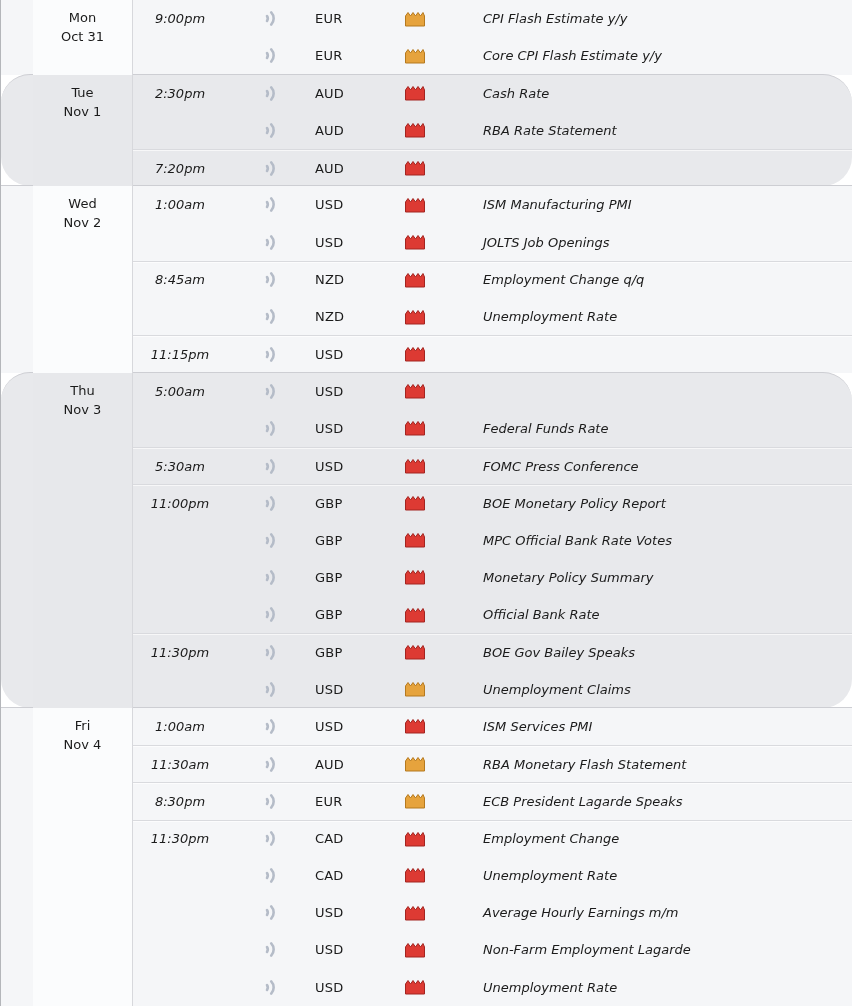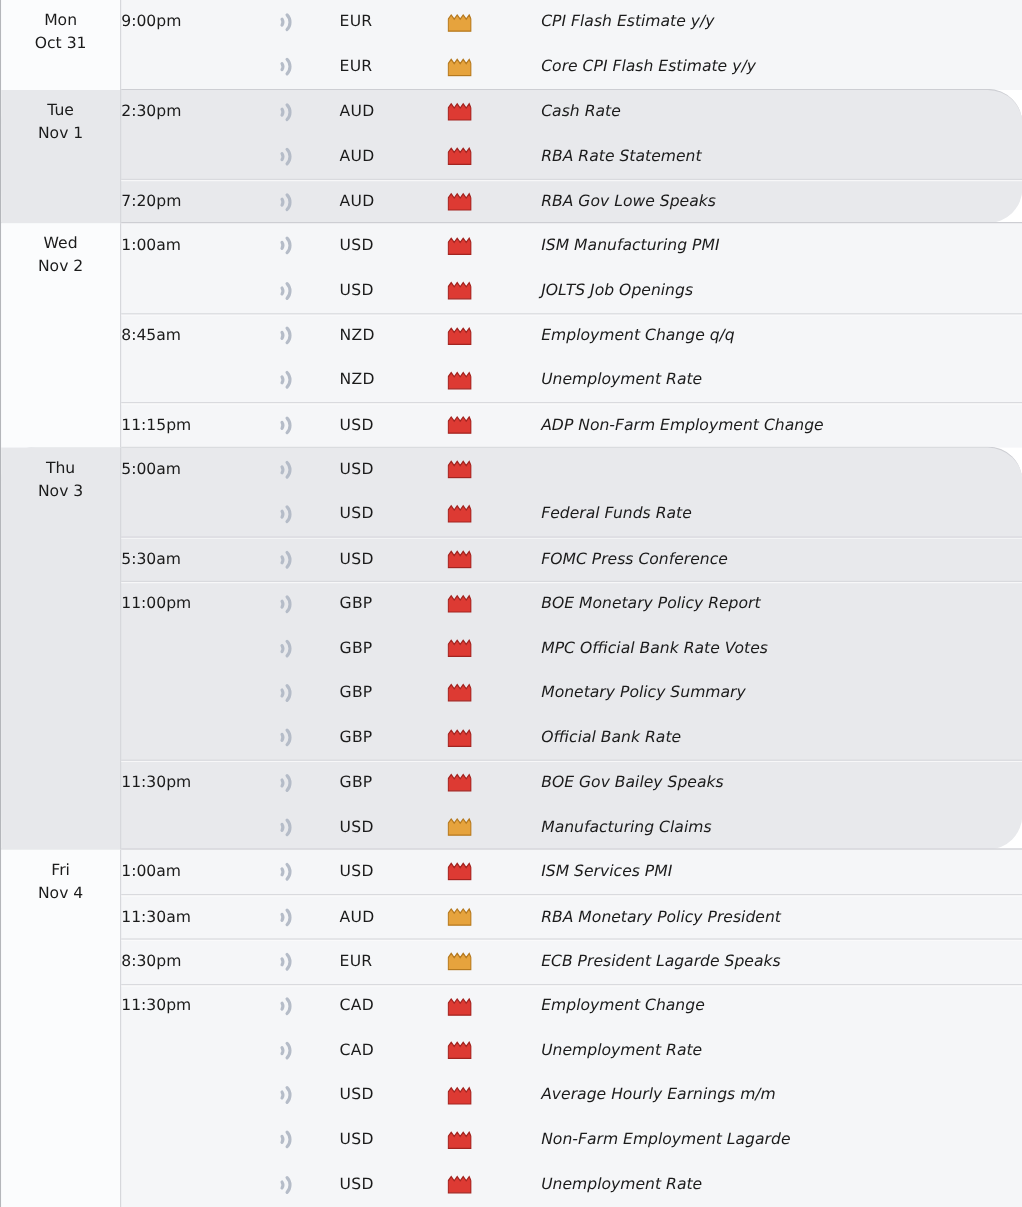--- a/index.html
+++ b/index.html
@@ -23,40 +23,40 @@
   }
   .calendar{
     width:852px;height:1006px;overflow:hidden;
     border-left:1px solid var(--page-left-border);
   }
   .section{display:flex;align-items:stretch;border-top:1px solid var(--boundary);margin-top:-1px;}
   .section:first-child{border-top:none;margin-top:0;}
   .day-cell{
     width:100px;flex:0 0 100px;
     border-right:1px solid var(--day-col-border);
-    text-align:center;padding-top:8px;line-height:19px;
+    text-align:center;padding-top:8px;line-height:19px;margin-left:32px;
   }
   .shade-light{background:var(--section-light-bg);}
   .shade-light .day-cell{background:var(--section-light-day-bg);}
   .shade-gray{background:var(--section-gray-bg);border-radius:29px;}
   .shade-gray .day-cell{background:var(--section-gray-day-bg);}
   .rows{flex:1 1 auto;display:flex;flex-direction:column;}
   .row{
     height:37.25px;
     display:grid;
     grid-template-columns:114px 45px 96px 74px 1fr;
     align-items:center;
     cursor:pointer;
   }
   .row.group-start{
     border-top:1px solid var(--separator);
     box-shadow:inset 0 1px 0 rgba(255,255,255,.65);
   }
   .row.group-start:first-child{border-top:none;box-shadow:none;}
-  .cell-time{text-align:left;padding-right:20px;white-space:nowrap;}
+  .cell-time{text-align:center;padding-right:20px;white-space:nowrap;font-style:italic;}
   .cell-speaker{display:flex;justify-content:center;align-items:center;}
   .cell-currency{padding-left:23px;letter-spacing:.2px;}
   .cell-impact{padding-left:17px;display:flex;align-items:center;}
   .cell-title{padding-left:21px;white-space:nowrap;overflow:hidden;font-style:italic;}
   .speaker-svg{display:block;}
   .impact-svg{display:block;}
 </style>
 </head>
 <body>
 
@@ -146,21 +146,20 @@
         <path d="M4 7 a4.6 4.6 0 0 1 0 5" fill="none" stroke="#b5bcc8" stroke-width="2.6" stroke-linecap="round"></path>
         <path d="M8.2 3.4 a8.8 8.8 0 0 1 0 12.2" fill="none" stroke="#b5bcc8" stroke-width="2.6" stroke-linecap="round"></path>
       </svg>
     </div>
     <div class="cell-currency">AUD</div>
     <div class="cell-impact">
       <svg class="impact-svg" width="20" height="16" viewBox="0 0 20 16" aria-hidden="true">
         <path class="impact-shape" d="M0.5 15 L0.5 5 L3 1.5 L5.5 5 L8 1.5 L10.5 5 L13 1.5 L15.5 5 L18 1.5 L19.5 5 L19.5 15 Z" fill="#dd3a33" stroke="#a32420" stroke-width="1"></path>
       </svg>
     </div>
-    <div class="cell-title">RBA Gov Lowe Speaks</div>
   </div>
       </div>
   </div>
     <div class="section shade-light">
     <div class="day-cell">
       <div>Wed</div>
       <div>Nov 2</div>
     </div>
     <div class="rows">
         <div class="row group-start">
@@ -234,21 +233,20 @@
         <path d="M4 7 a4.6 4.6 0 0 1 0 5" fill="none" stroke="#b5bcc8" stroke-width="2.6" stroke-linecap="round"></path>
         <path d="M8.2 3.4 a8.8 8.8 0 0 1 0 12.2" fill="none" stroke="#b5bcc8" stroke-width="2.6" stroke-linecap="round"></path>
       </svg>
     </div>
     <div class="cell-currency">USD</div>
     <div class="cell-impact">
       <svg class="impact-svg" width="20" height="16" viewBox="0 0 20 16" aria-hidden="true">
         <path class="impact-shape" d="M0.5 15 L0.5 5 L3 1.5 L5.5 5 L8 1.5 L10.5 5 L13 1.5 L15.5 5 L18 1.5 L19.5 5 L19.5 15 Z" fill="#dd3a33" stroke="#a32420" stroke-width="1"></path>
       </svg>
     </div>
-    <div class="cell-title">ADP Non-Farm Employment Change</div>
   </div>
       </div>
   </div>
     <div class="section shade-gray">
     <div class="day-cell">
       <div>Thu</div>
       <div>Nov 3</div>
     </div>
     <div class="rows">
         <div class="row group-start">
@@ -385,21 +383,21 @@
         <path d="M4 7 a4.6 4.6 0 0 1 0 5" fill="none" stroke="#b5bcc8" stroke-width="2.6" stroke-linecap="round"></path>
         <path d="M8.2 3.4 a8.8 8.8 0 0 1 0 12.2" fill="none" stroke="#b5bcc8" stroke-width="2.6" stroke-linecap="round"></path>
       </svg>
     </div>
     <div class="cell-currency">USD</div>
     <div class="cell-impact">
       <svg class="impact-svg" width="20" height="16" viewBox="0 0 20 16" aria-hidden="true">
         <path class="impact-shape" d="M0.5 15 L0.5 5 L3 1.5 L5.5 5 L8 1.5 L10.5 5 L13 1.5 L15.5 5 L18 1.5 L19.5 5 L19.5 15 Z" fill="#e6a33d" stroke="#b5791f" stroke-width="1"></path>
       </svg>
     </div>
-    <div class="cell-title">Manufacturing Claims</div>
+    <div class="cell-title">Unemployment Claims</div>
   </div>
       </div>
   </div>
     <div class="section shade-light">
     <div class="day-cell">
       <div>Fri</div>
       <div>Nov 4</div>
     </div>
     <div class="rows">
         <div class="row group-start">
@@ -425,21 +423,21 @@
         <path d="M4 7 a4.6 4.6 0 0 1 0 5" fill="none" stroke="#b5bcc8" stroke-width="2.6" stroke-linecap="round"></path>
         <path d="M8.2 3.4 a8.8 8.8 0 0 1 0 12.2" fill="none" stroke="#b5bcc8" stroke-width="2.6" stroke-linecap="round"></path>
       </svg>
     </div>
     <div class="cell-currency">AUD</div>
     <div class="cell-impact">
       <svg class="impact-svg" width="20" height="16" viewBox="0 0 20 16" aria-hidden="true">
         <path class="impact-shape" d="M0.5 15 L0.5 5 L3 1.5 L5.5 5 L8 1.5 L10.5 5 L13 1.5 L15.5 5 L18 1.5 L19.5 5 L19.5 15 Z" fill="#e6a33d" stroke="#b5791f" stroke-width="1"></path>
       </svg>
     </div>
-    <div class="cell-title">RBA Monetary Policy President</div>
+    <div class="cell-title">RBA Monetary Flash Statement</div>
   </div>
         <div class="row group-start">
     <div class="cell-time">8:30pm</div>
     <div class="cell-speaker">
       <svg class="speaker-svg" width="14" height="19" viewBox="0 0 14 19" aria-hidden="true">
         <path d="M4 7 a4.6 4.6 0 0 1 0 5" fill="none" stroke="#b5bcc8" stroke-width="2.6" stroke-linecap="round"></path>
         <path d="M8.2 3.4 a8.8 8.8 0 0 1 0 12.2" fill="none" stroke="#b5bcc8" stroke-width="2.6" stroke-linecap="round"></path>
       </svg>
     </div>
     <div class="cell-currency">EUR</div>

